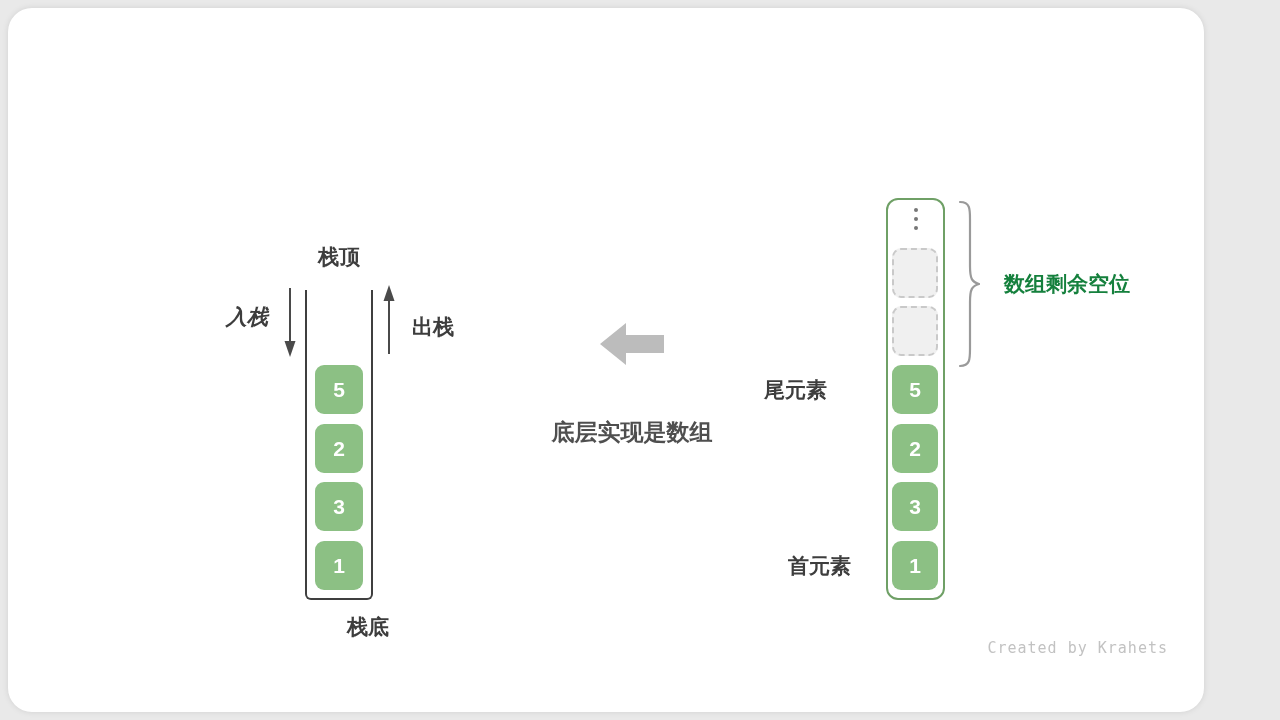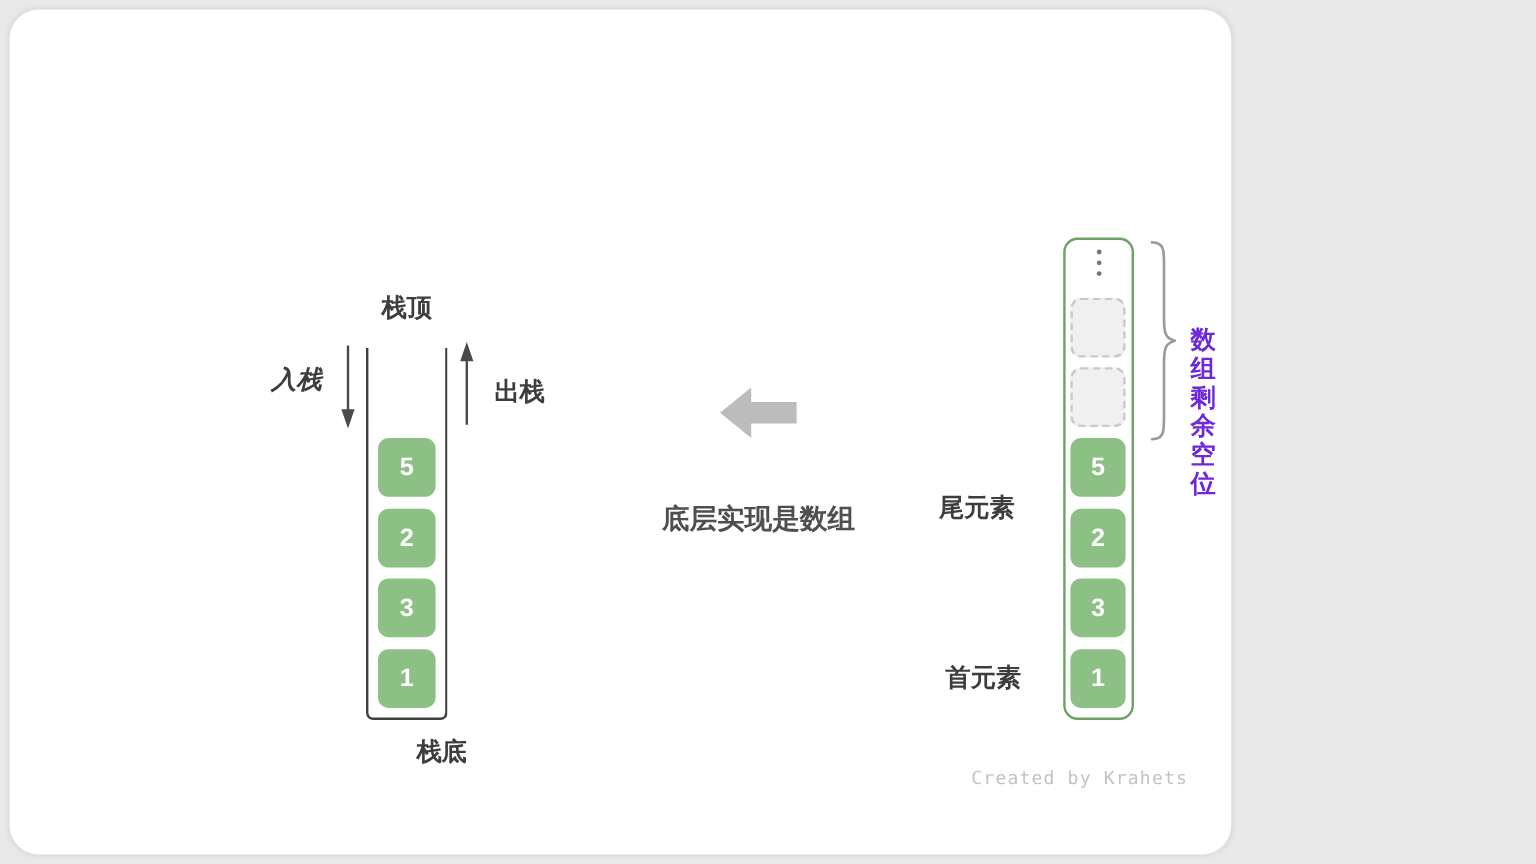--- a/index.html
+++ b/index.html
@@ -1,22 +1,22 @@
 <!DOCTYPE html>
 <html><head>
 <meta charset="utf-8">
 <style>
   html,body{margin:0;padding:0;width:1280px;height:720px;background:#e9e9e9;
     font-family:"Liberation Sans", sans-serif;}
-  .card{position:absolute;left:8px;top:8px;width:1018px;height:704px;
+  .card{position:absolute;left:8px;top:8px;width:1161px;height:704px;
     background:#ffffff;border-radius:24px;box-shadow:0 0 6px rgba(0,0,0,.10);
-    overflow:hidden;}
+    overflow:hidden;padding-left:35px;}
   .abs{position:absolute;}
   .label{font-weight:bold;font-size:21px;color:#3d3d3d;line-height:24px;}
-  .label-gray{color:#6d28d9;}
+  .label-gray{color:#15803d;margin-left:12px;}
   
   .stack-container{left:297px;top:282px;width:68px;height:310px;
     border:2px solid #3f3f3f;border-top:none;border-radius:0 0 6px 6px;
     background:#fff;box-sizing:border-box;}
   .cell{width:48px;height:49px;border-radius:9px;background:#8CC084;
     color:#ffffff;font-weight:bold;font-size:21px;display:flex;
     align-items:center;justify-content:center;box-sizing:border-box;}
   .cell.small{width:46px;}
   .cell-empty{width:46px;height:50px;border-radius:9px;background:#f0f0f0;
     border:2px dashed #c9c9c9;box-sizing:border-box;}
@@ -86,19 +86,19 @@
   <div class="abs cell small" style="left:884px;top:474px;">3</div>
   <div class="abs cell small" style="left:884px;top:533px;">1</div>
 
   <svg class="abs" style="left:950px;top:192px;" width="22" height="168" viewBox="0 0 22 168">
     <path d="M2 2 C 12 2, 12 9, 12 19 L 12 66 C 12 79, 14 82, 21 84
              C 14 86, 12 89, 12 102 L 12 149 C 12 159, 12 166, 2 166" fill="none" stroke="#9a9a9a" stroke-width="2.2" stroke-linecap="round"></path>
   </svg>
 
   <div class="abs label label-gray" style="left:984px;top:264px;">数组剩余空位</div>
 
-  <div class="abs label" style="left:756px;top:370px;width:100px;text-align:center;margin-top:34px;">尾元素</div>
+  <div class="abs label" style="left:756px;top:370px;width:100px;text-align:left;">尾元素</div>
 
   <div class="abs label" style="left:780px;top:546px;width:100px;text-align:left;">首元素</div>
 
   <div class="abs footer">Created by Krahets</div>
 
 </div>
 
 </body></html>

